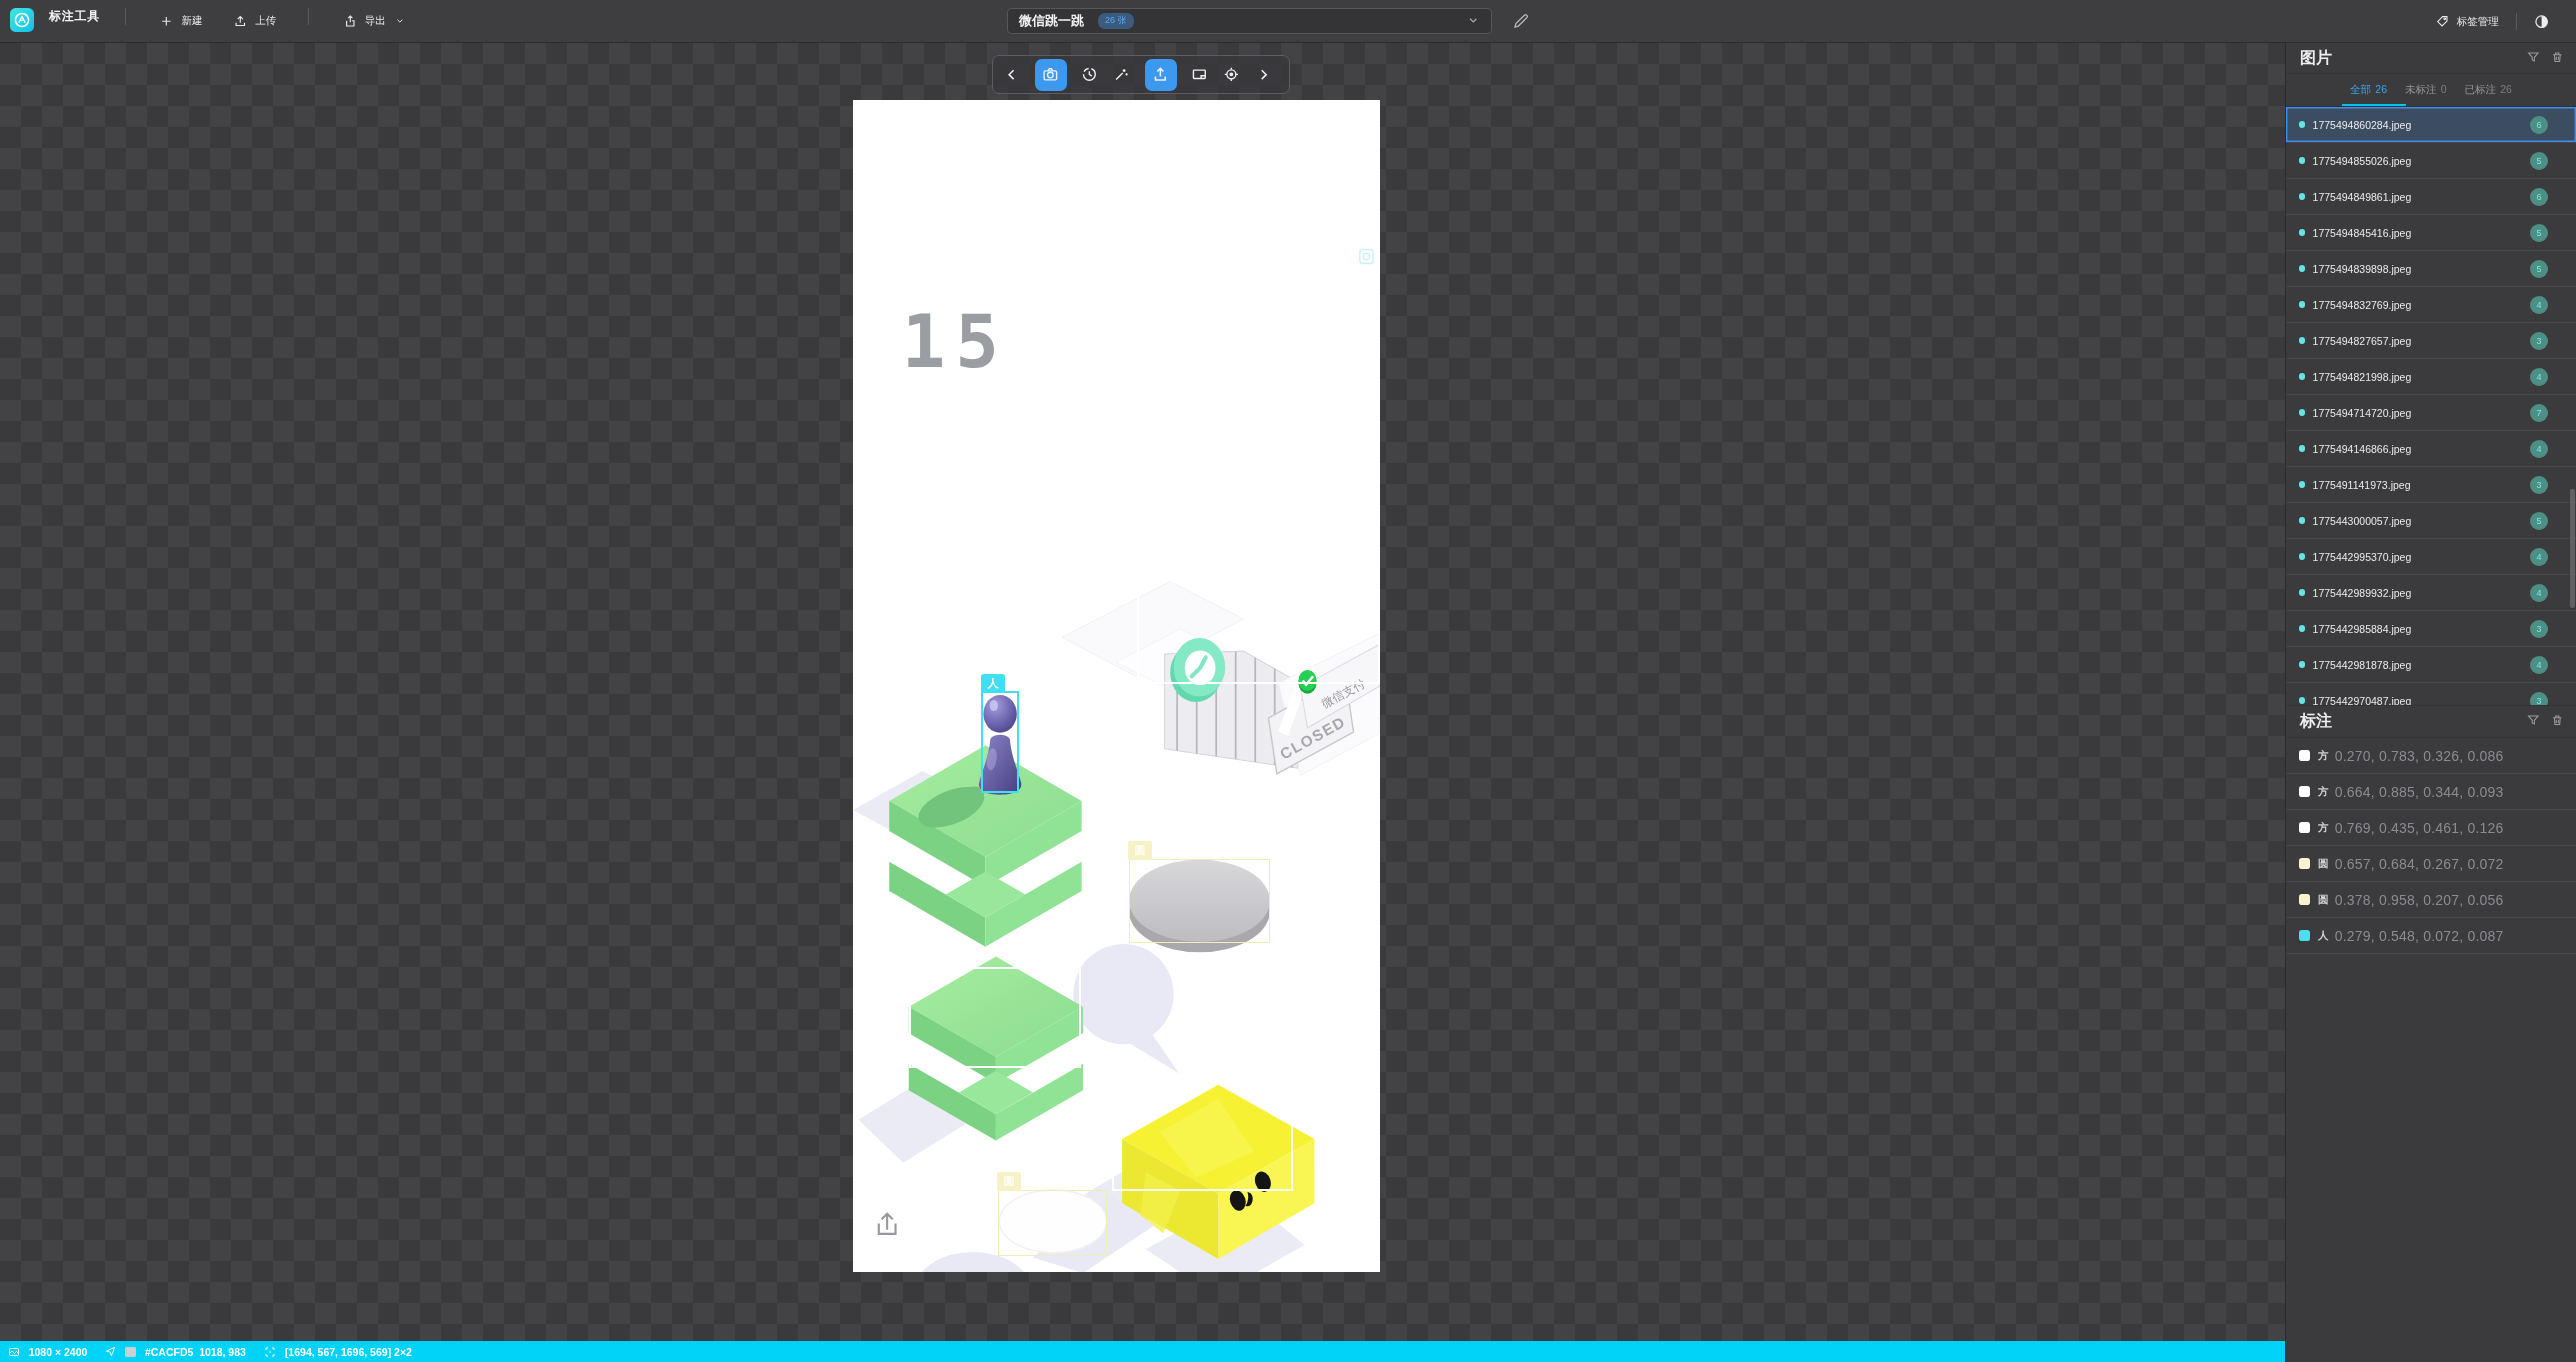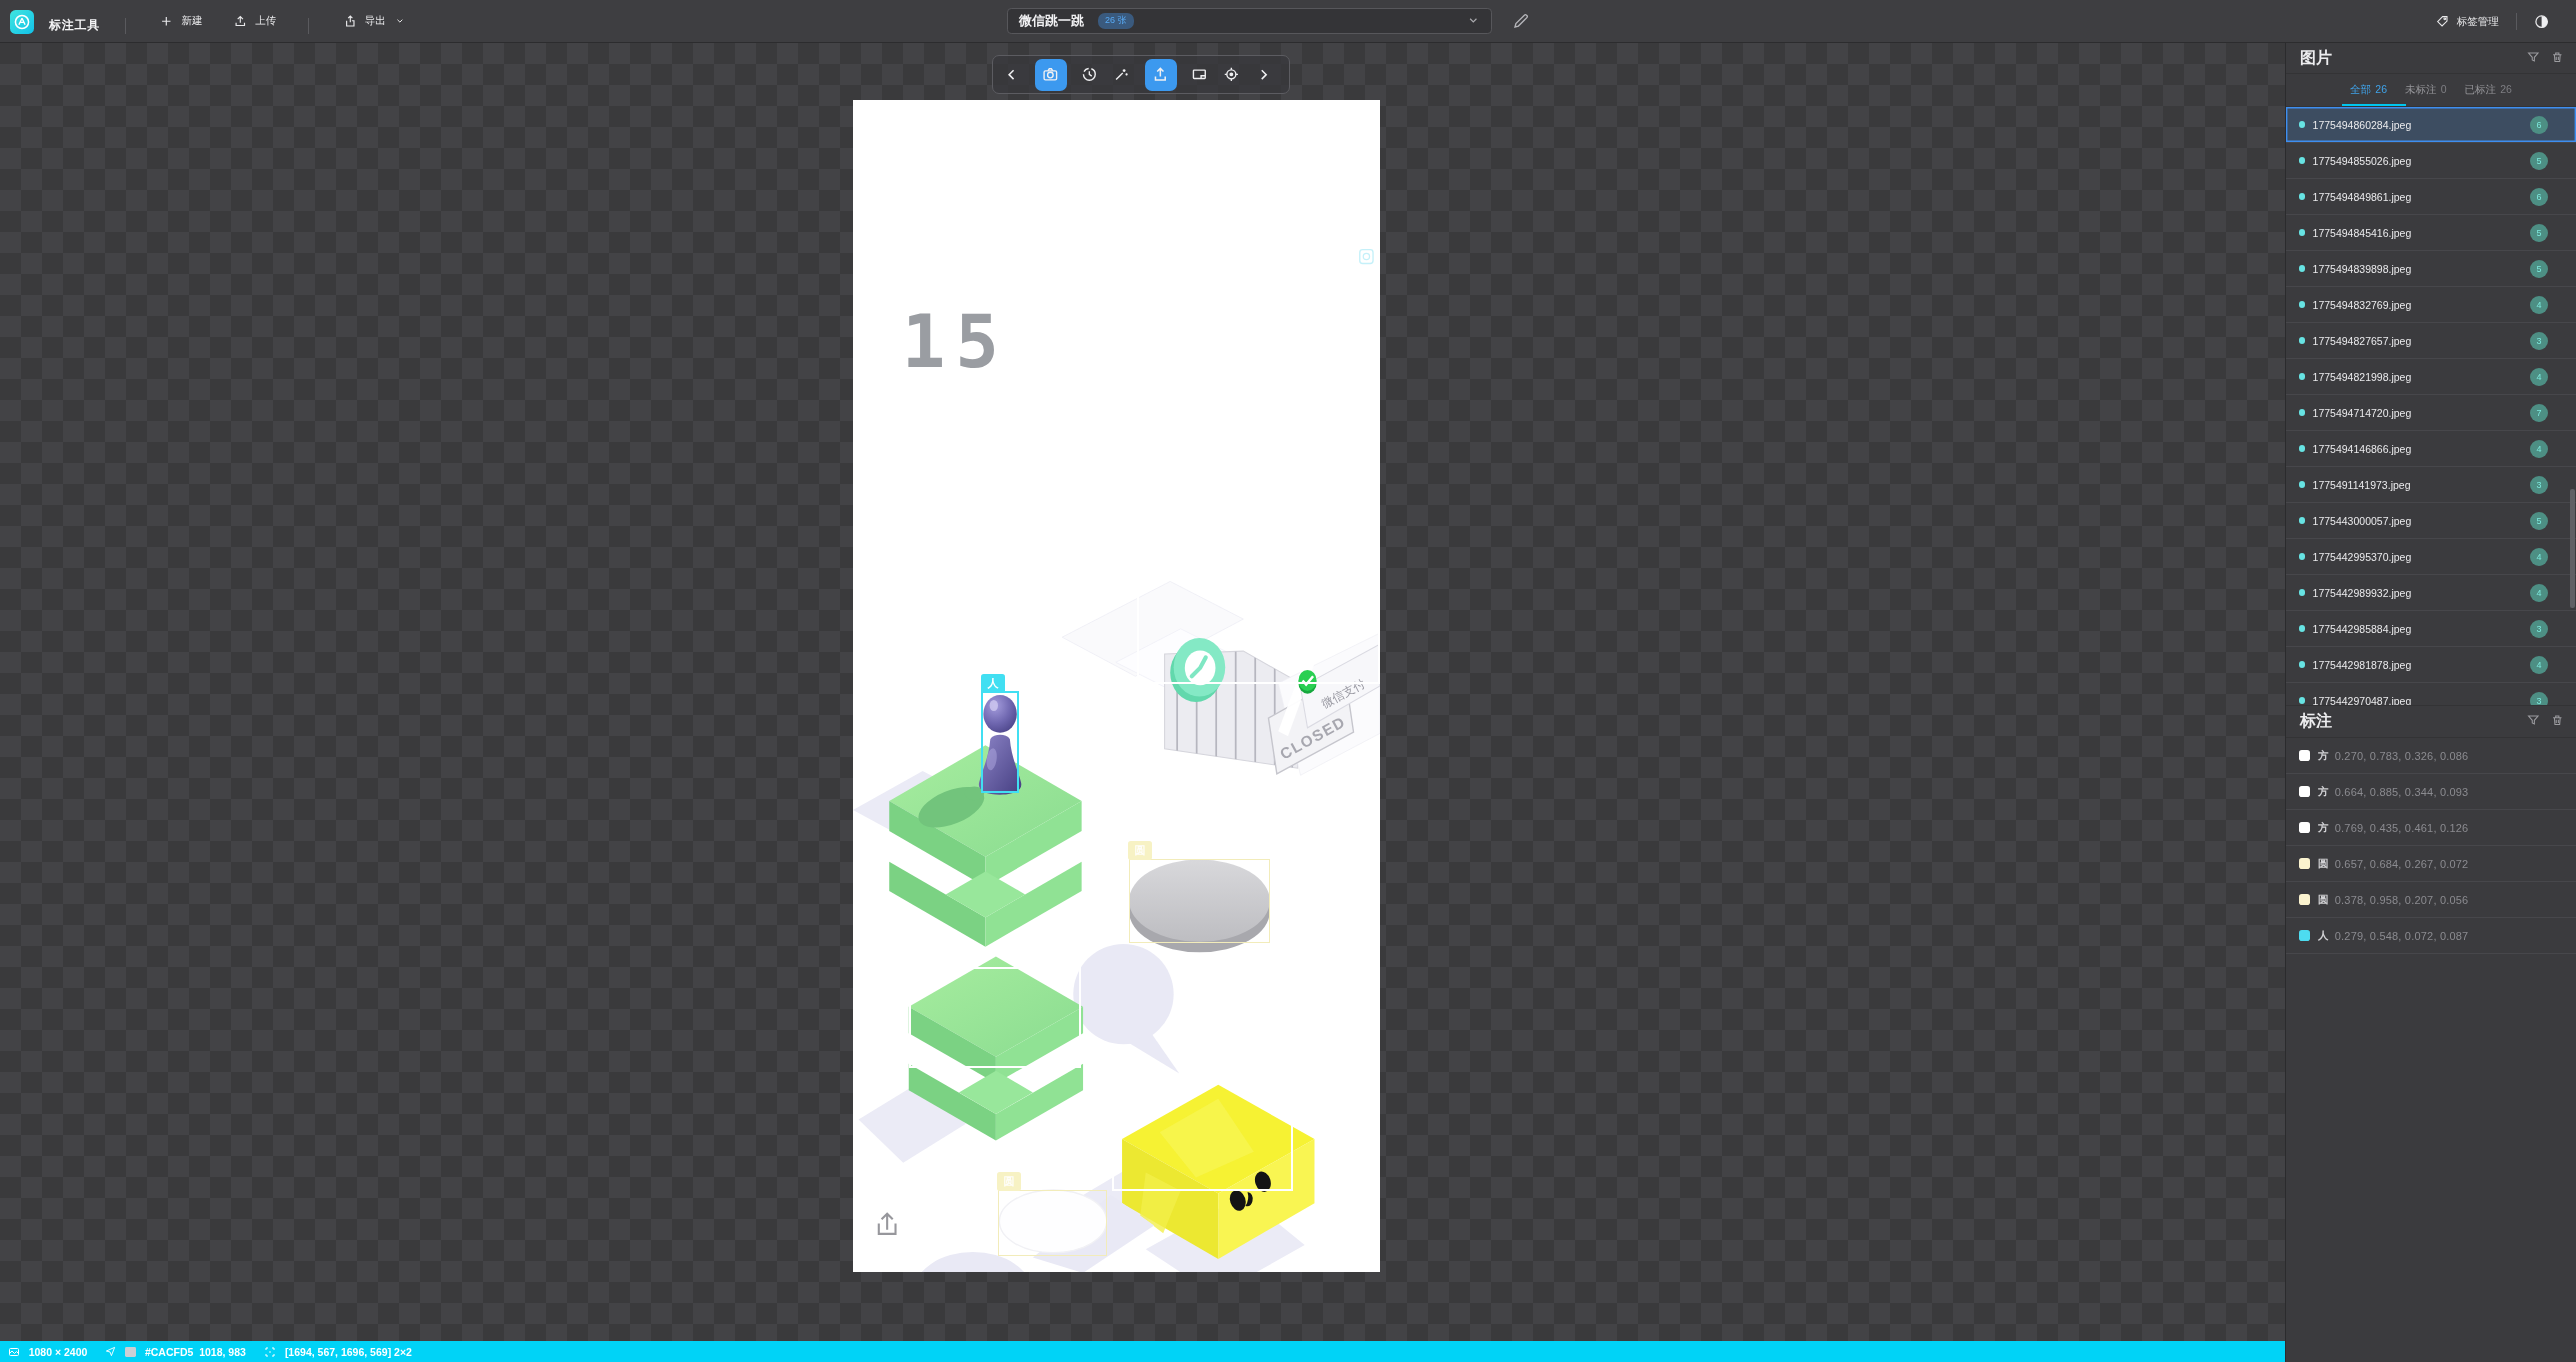--- a/index.html
+++ b/index.html
@@ -3,21 +3,21 @@
 <meta charset="utf-8">
 <style>
   * { margin:0; padding:0; box-sizing:border-box; }
   html,body { background:#2c2c2e; }
   body { font-family:"Liberation Sans", sans-serif; }
   #screen { position:relative; width:2576px; height:1363px; overflow:hidden; background:#3b3b3d; }
 
   
   .topbar { position:absolute; left:0; top:0; width:2576px; height:43px; background:#3e3e41;
             border-bottom:0.7px solid #2c2c2e; display:flex; align-items:center; }
-  .tb-left { display:flex; align-items:flex-end; gap:15.3px; padding-left:9.8px; }
+  .tb-left { display:flex; align-items:flex-start; gap:15.3px; padding-left:9.8px; }
   .logo { width:24px; height:24px; border-radius:5.6px; background:linear-gradient(135deg,#40e6e0,#12c1e8);
           display:flex; align-items:center; justify-content:center; position:relative; }
   .logo svg { display:block; }
   .app-title { font-size:12px; font-weight:bold; color:#f4f4f6; letter-spacing:0.7px; }
   .tb-divider { width:0.7px; height:16.7px; background:#5a5a5e; margin:0 9.8px; }
   .tb-btn { display:flex; align-items:center; gap:5.6px; color:#e9e9eb; font-size:10.5px; cursor:default; padding:4.2px 7px; }
   .tb-btn svg { stroke:#e9e9eb; }
   .tb-right { position:absolute; right:0; top:0; height:43px; display:flex; align-items:center; padding-right:18px; }
 
   .project-select { position:absolute; left:1007px; top:7.7px; width:485px; height:26.5px; background:#343437;
@@ -70,21 +70,21 @@
   .file-row.selected { background:#3d4d61; box-shadow:inset 0 0 0 1.4px #3e8ef0; }
   .file-dot { width:6.3px; height:6.3px; border-radius:50%; background:#67e3e3; margin-right:7.7px; flex:none; }
   .file-name { font-size:10.5px; color:#ebebed; }
   .file-badge { margin-left:auto; width:18px; height:18px; border-radius:50%; background:#4d8f84; color:#7eeade;
                 font-size:9px; display:flex; align-items:center; justify-content:center; }
 
   .ann-list { }
   .ann-row { height:36px; display:flex; align-items:center; padding:0 12.6px; border-bottom:0.7px solid #47474b; }
   .ann-chip { width:11px; height:11px; border-radius:2.8px; margin-right:8.4px; flex:none; }
   .ann-label { font-size:10.5px; font-weight:bold; color:#d2d2d5; margin-right:6.3px; }
-  .ann-coords { font-size:11px; color:#8b8b90; letter-spacing:0.2px; }
+  .ann-coords { font-size:14px; color:#8b8b90; letter-spacing:0.2px; }
 
   .scroll-thumb { position:absolute; right:1.4px; top:446px; width:4.2px; height:119px; border-radius:2.1px; background:#606065; }
 
   
   .statusbar { position:absolute; left:0; top:1341px; width:2285px; height:21.6px; background:#00d3f7;
                display:flex; align-items:center; gap:18px; padding-left:7.7px; color:#fff; font-size:10.5px; font-weight:bold; }
   .sb-group { display:flex; align-items:center; gap:9px; }
   .sb-group svg { stroke:#fff; }
   .sb-swatch { width:10.5px; height:10.5px; border-radius:1.4px; background:#CACFD5; }
 </style>

